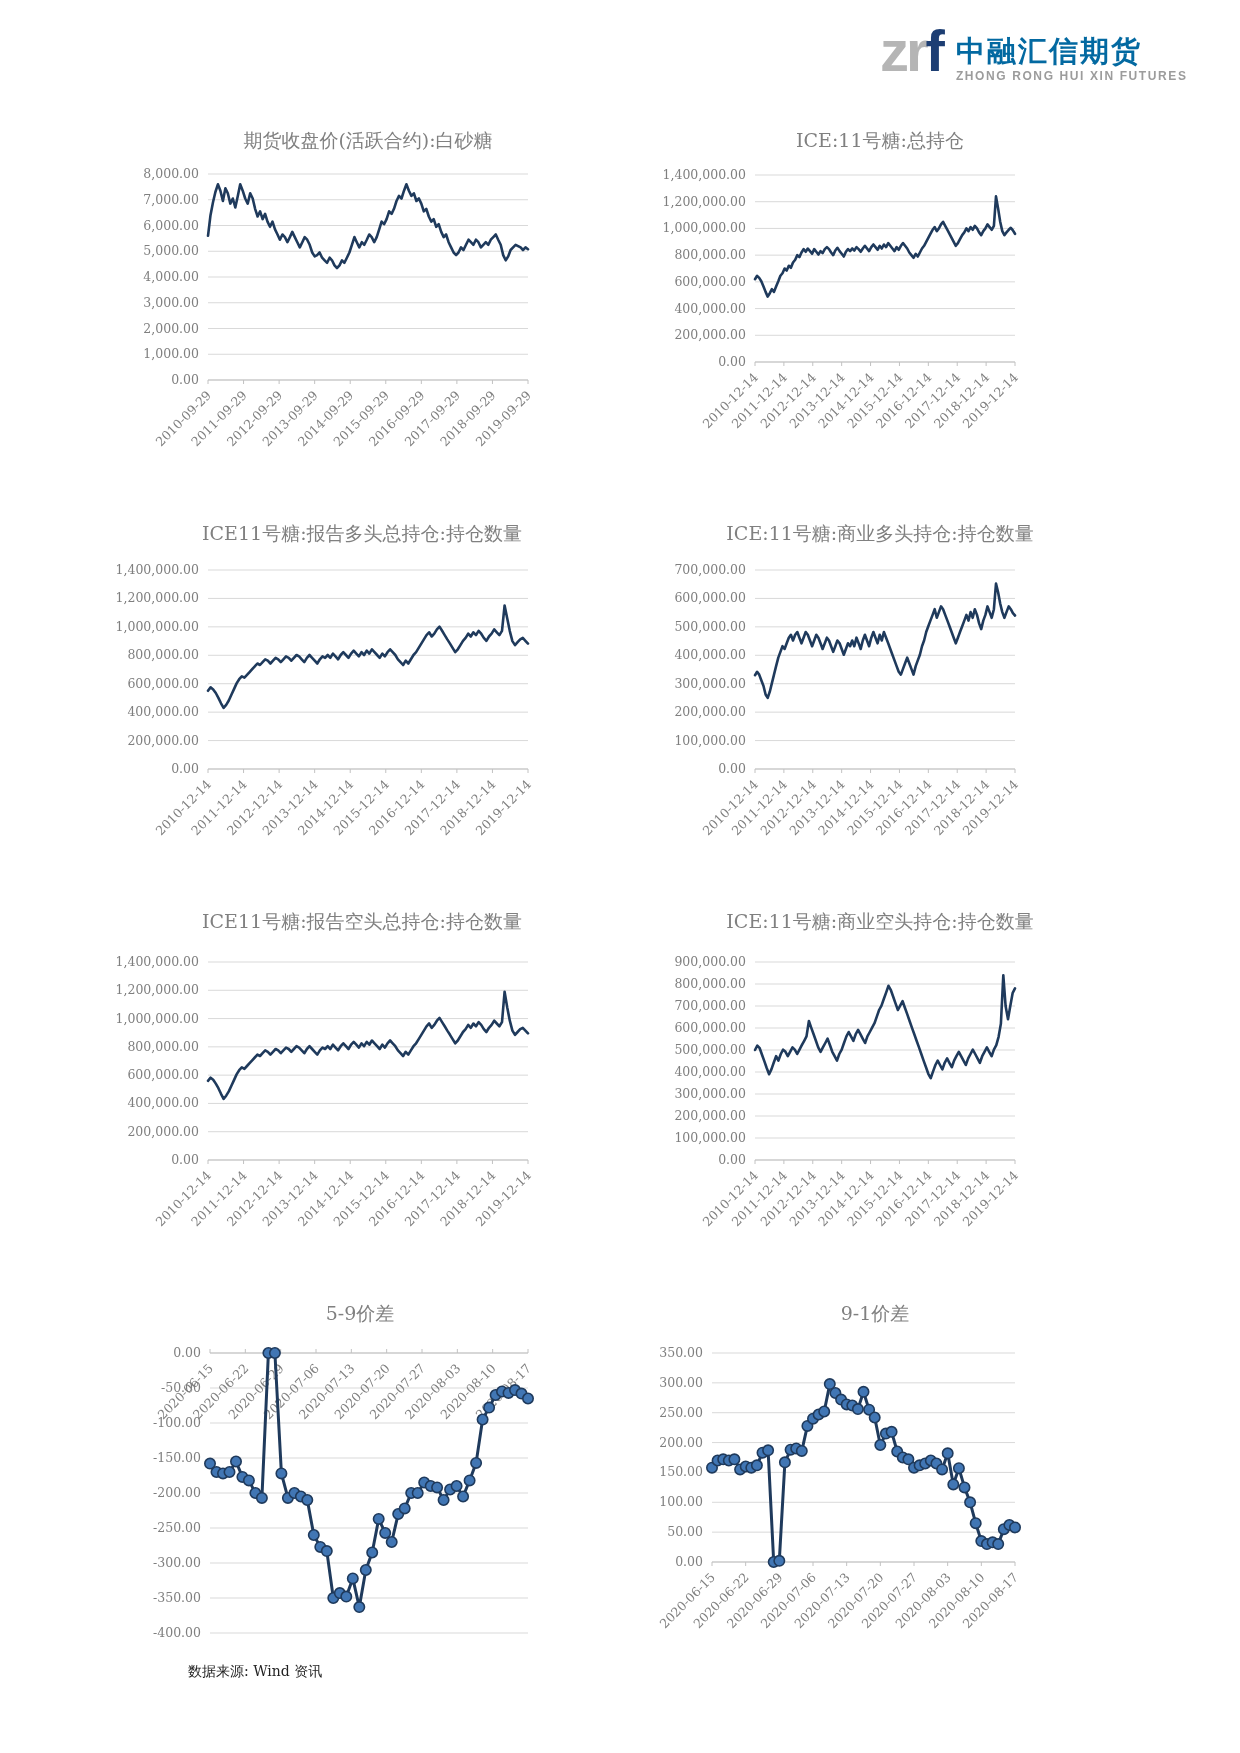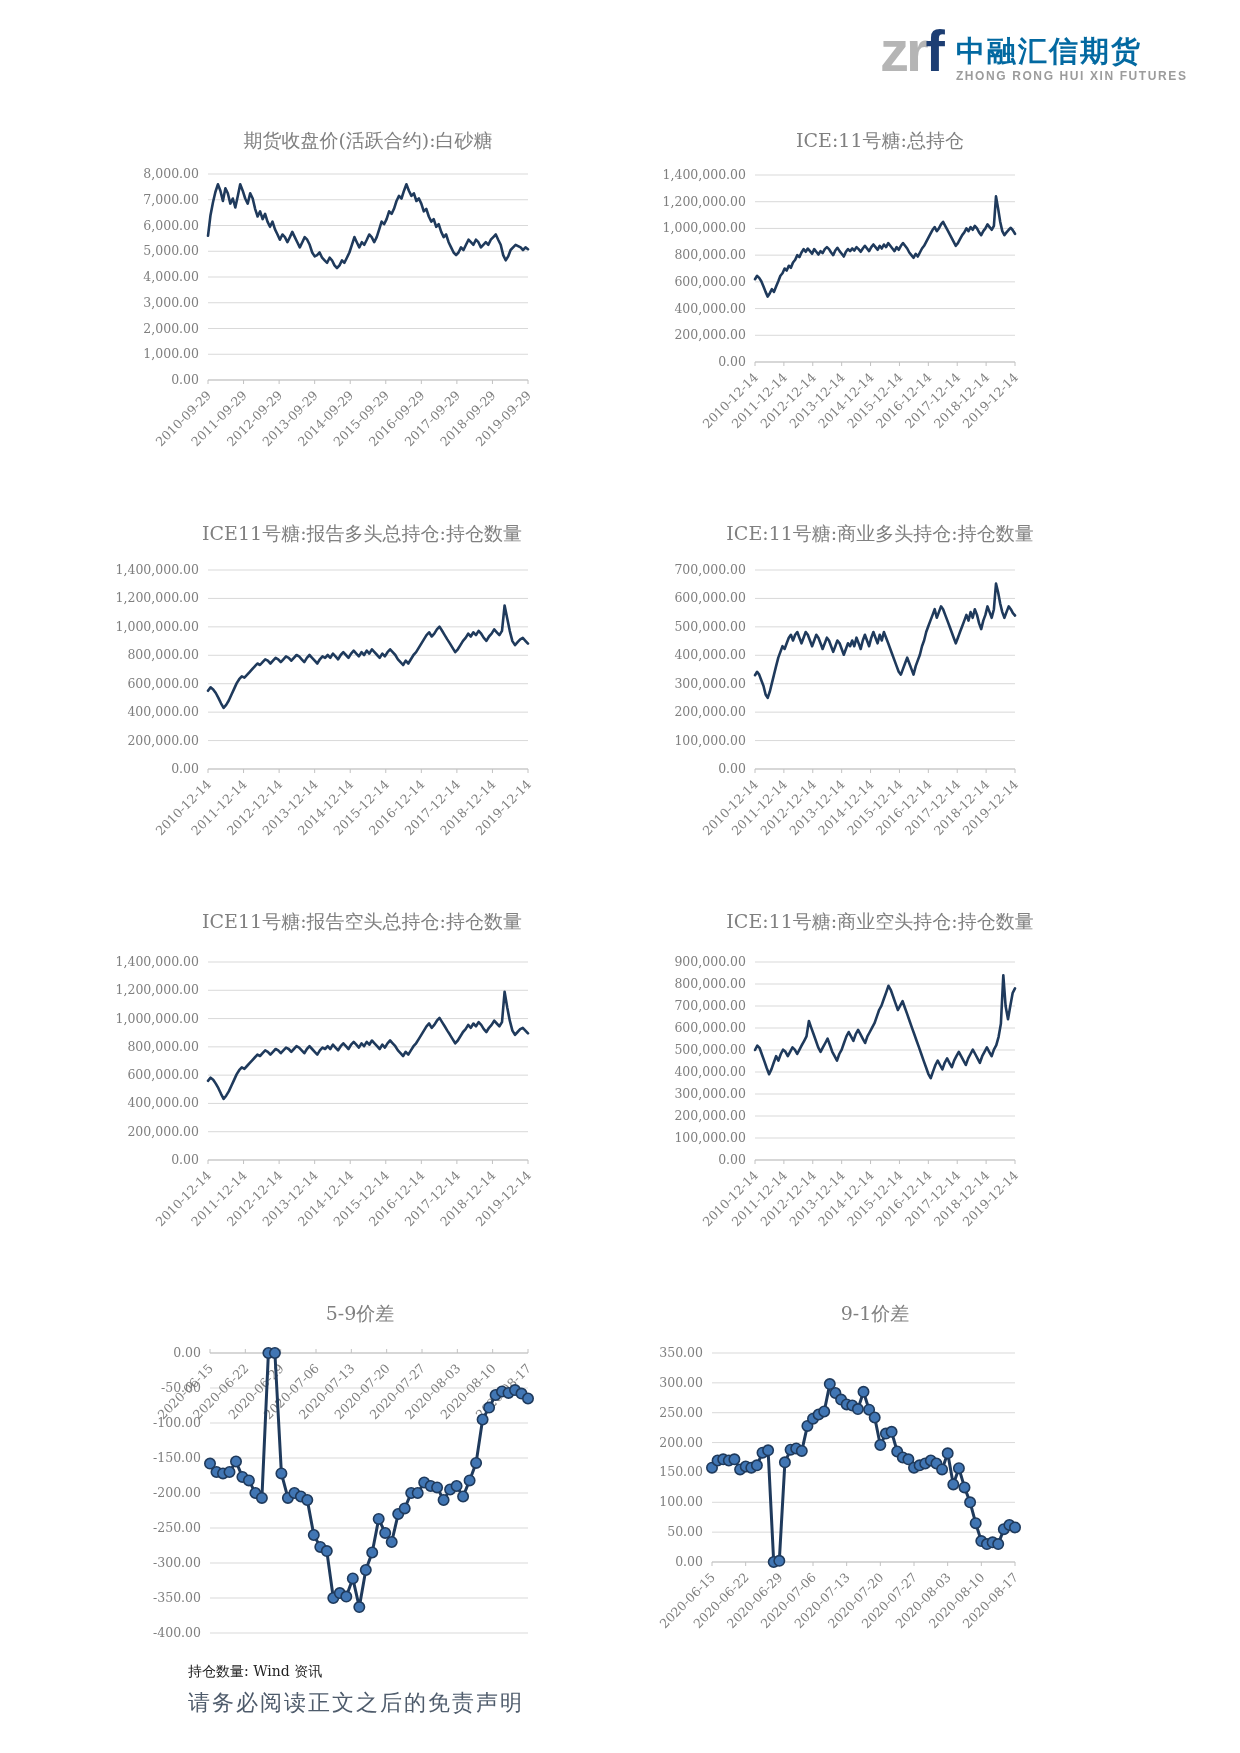--- a/index.html
+++ b/index.html
@@ -478,16 +478,15 @@
         <circle cx="981.3" cy="1541.1" r="5.2" fill="#4176b4" stroke="#1f3a5c" stroke-width="1.6"></circle>
         <circle cx="986.9" cy="1544.1" r="5.2" fill="#4176b4" stroke="#1f3a5c" stroke-width="1.6"></circle>
         <circle cx="992.6" cy="1542.3" r="5.2" fill="#4176b4" stroke="#1f3a5c" stroke-width="1.6"></circle>
         <circle cx="998.2" cy="1544.1" r="5.2" fill="#4176b4" stroke="#1f3a5c" stroke-width="1.6"></circle>
         <circle cx="1003.8" cy="1529.2" r="5.2" fill="#4176b4" stroke="#1f3a5c" stroke-width="1.6"></circle>
         <circle cx="1009.4" cy="1525.0" r="5.2" fill="#4176b4" stroke="#1f3a5c" stroke-width="1.6"></circle>
         <circle cx="1015.0" cy="1527.4" r="5.2" fill="#4176b4" stroke="#1f3a5c" stroke-width="1.6"></circle>
       </g>
     </svg>
 
-  <div class="footer-source">持仓数量: Wind 资讯</div>
-  <div class="footer-disclaimer">请务必阅读正文之后的免责声明</div>
+  <div class="footer-source">数据来源: Wind 资讯</div>
 
 </div>
 
 </body></html>

